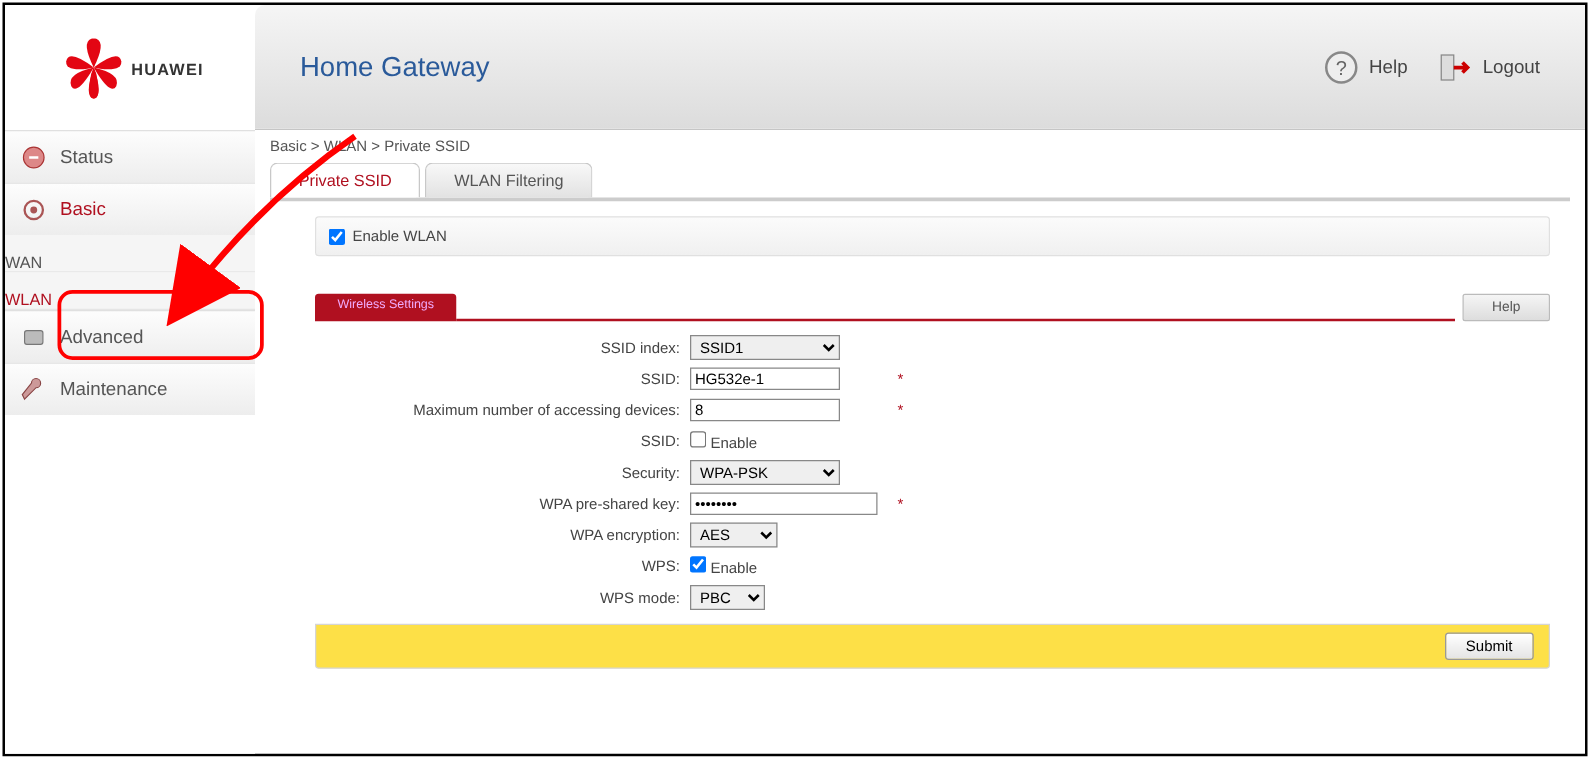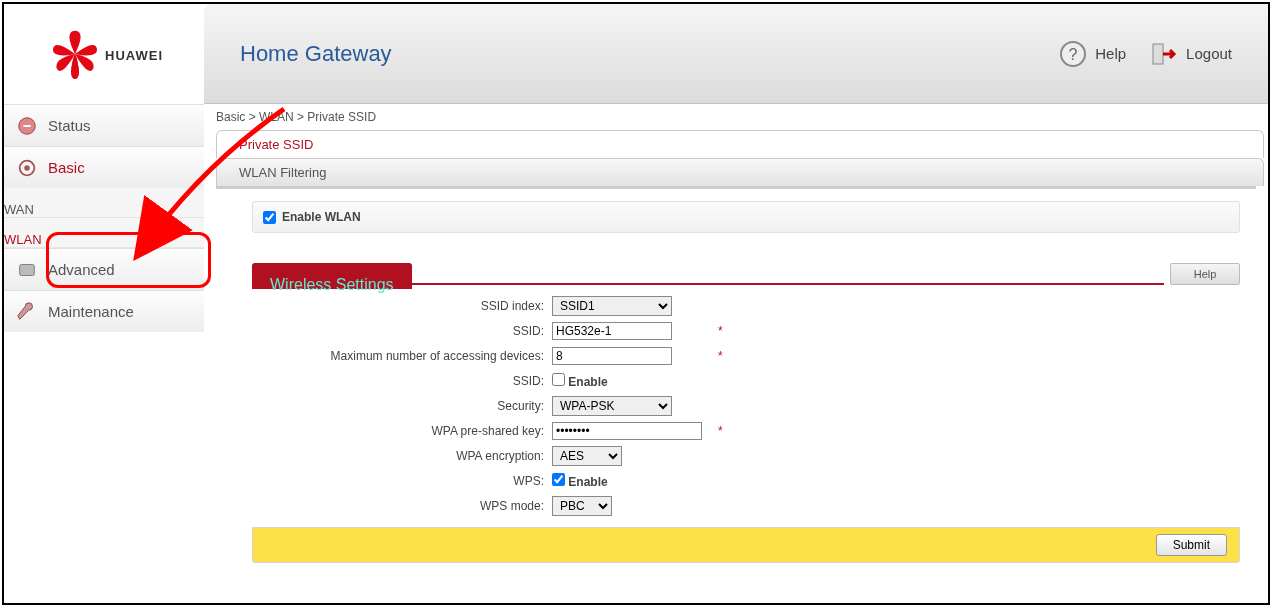--- a/index.html
+++ b/index.html
@@ -20,42 +20,42 @@
   .sub-item.selected { color:#b01020; }
   .sub-highlight { position:absolute; border:3px solid #ff0000; border-radius:12px; left:42px; top:228px; width:165px; height:56px; pointer-events:none; z-index:50; }
 
   .content { position:absolute; left:200px; top:0; right:0; bottom:0; }
   .header-bar { height:100px; background:linear-gradient(#f5f5f5,#dcdcdc); border-bottom:1px solid #c5c5c5; display:flex; align-items:center; padding:0 36px; border-top-left-radius:8px; }
   .app-title { font-size:22px; color:#2a5a9a; flex:1; }
   .hdr-btn { display:flex; align-items:center; margin-left:24px; font-size:15px; color:#444; cursor:pointer; }
   .hdr-icon { width:28px; height:28px; margin-right:8px; }
 
   .breadcrumb { padding:6px 12px; font-size:12px; color:#555; }
-  .tabs { display:flex; margin-left:12px;flex-direction:column; }
+  .tabs { display:flex; margin-left:12px; }
   .tab { padding:6px 22px; background:linear-gradient(#f8f8f8,#e2e2e2); border:1px solid #c8c8c8; border-bottom:none; border-radius:6px 6px 0 0; margin-right:4px; font-size:13px; color:#555; cursor:pointer; }
   .tab.active { background:#fff; color:#b01020; position:relative; z-index:2; }
   .tab-underline { height:3px; background:#ccc; margin:0 12px 0 12px; }
 
   .panel { padding:12px 28px 12px 48px; }
   .enable-row { background:linear-gradient(#fbfbfb,#f0f0f0); padding:8px 10px; border:1px solid #e0e0e0; border-radius:3px; display:flex; align-items:center; margin-bottom:30px; }
   .enable-row input { margin-right:6px; }
 
   .section-bar { display:flex; align-items:stretch; height:22px; }
-  .section-tab { background:#b01020; color:#5eead4; padding:13px 18px; font-size:16px; border-radius:3px 3px 0 0; }
+  .section-tab { background:#b01020; color:#f0abfc; padding:3px 18px; font-size:10px; border-radius:3px 3px 0 0; }
   .section-rest { flex:1; border-bottom:2px solid #b01020; }
   .help-btn { width:70px; background:linear-gradient(#f5f5f5,#ddd); border:1px solid #bbb; text-align:center; font-size:11px; color:#555; display:flex; align-items:center; justify-content:center; margin-left:6px; border-radius:2px; cursor:pointer; }
 
   .form-area { background:#fff; padding:8px 0; }
   .form-row { display:flex; align-items:center; height:24px; margin:1px 0; }
   .form-label { width:300px; text-align:right; padding-right:8px; color:#444; font-size:12px; }
   .form-ctrl { width:160px; }
   .form-ctrl select, .form-ctrl input[type="text"], .form-ctrl input[type="password"] { width:120px; font-size:12px; padding:1px 3px; border:1px solid #888; }
   .form-ctrl select.wide, .form-ctrl input.wide { width:150px; }
   .req { color:#b01020; margin-left:6px; }
-  .chk-label { font-size:12px; color:#444;font-weight:bold; }
+  .chk-label { font-size:12px; color:#444; }
 
   .submit-bar { background:#fde047; padding:6px 12px; text-align:right; border:1px solid #d5d5d5; border-radius:0 0 3px 3px; }
   .submit-bar button { padding:3px 16px; font-size:12px; background:linear-gradient(#fff,#e4e4e4); border:1px solid #999; border-radius:3px; cursor:pointer; }
 
   .arrow-svg { position:absolute; left:120px; top:100px; width:170px; height:170px; z-index:60; pointer-events:none; }
 </style>
 </head>
 <body>
 
 <div class="frame">

